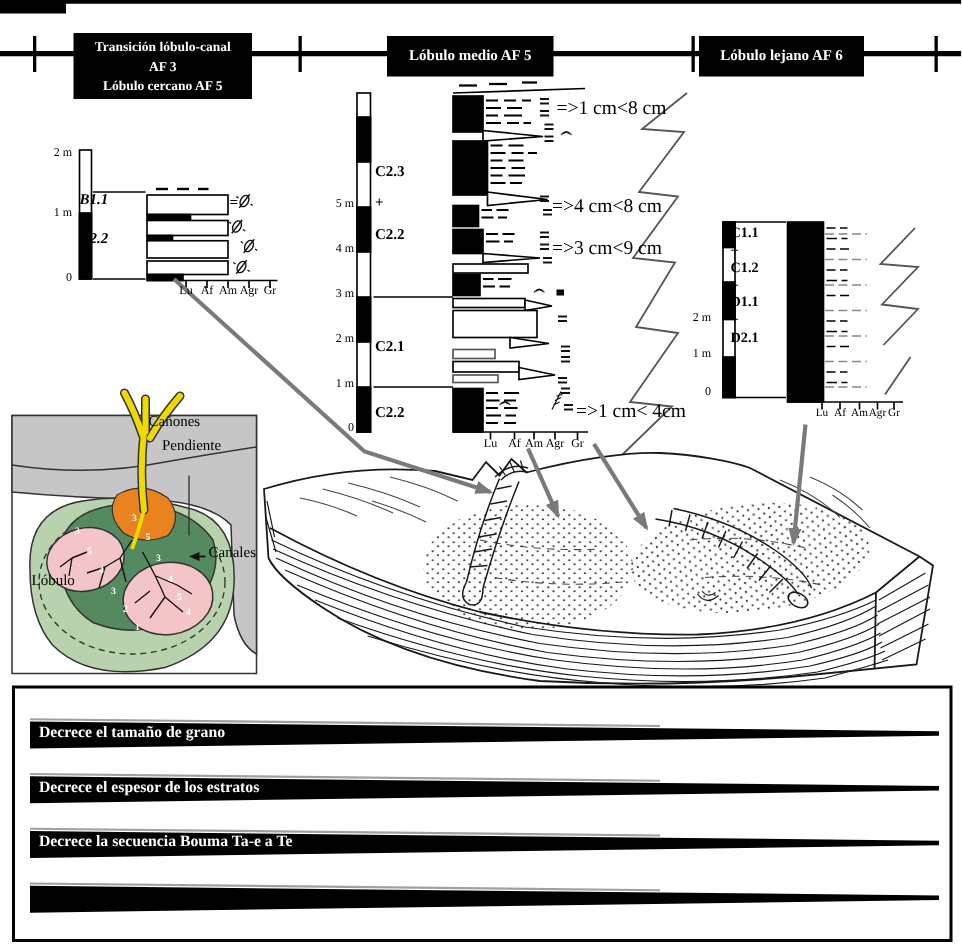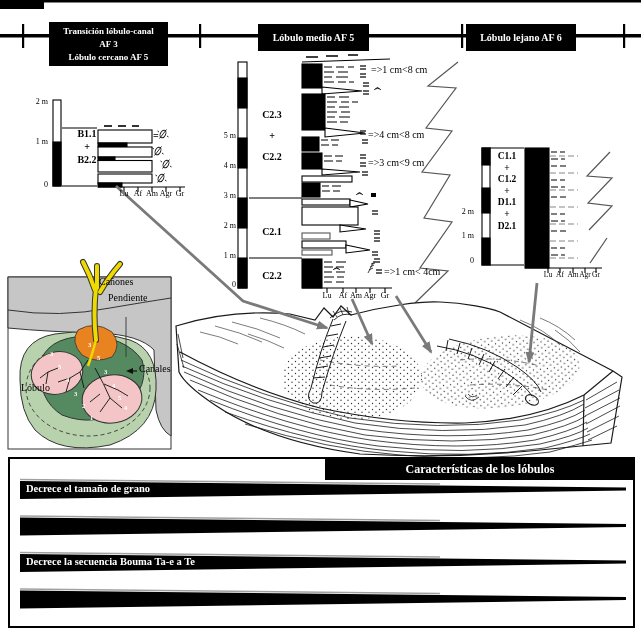--- a/index.html
+++ b/index.html
@@ -6,23 +6,23 @@
   #stage{position:relative;width:641px;height:630px;background:#fff;overflow:hidden;
          font-family:"Liberation Serif",serif;}
   #art{position:absolute;left:0;top:0;}
   .t{position:absolute;font-family:"Liberation Serif",serif;color:#000;white-space:nowrap;}
   .hdr{position:absolute;background:#000;color:#fff;display:flex;flex-direction:column;
        align-items:center;justify-content:center;text-align:center;font-weight:bold;}
   .hdr1{left:49px;top:22px;width:119px;height:44px;font-size:9px;line-height:13px;}
   .hdr2{left:258px;top:24px;width:111px;height:27px;font-size:10px;}
   .hdr3{left:466px;top:24px;width:110px;height:27px;font-size:10px;}
   .scale{font-size:8px;width:22px;text-align:right;}
-  .unitbox{text-align:center;font-weight:bold;}
+  .unitbox{text-align:left;font-weight:bold;}
   .ax{font-size:8px;width:20px;text-align:center;margin-left:-10px;}
-  .ann{font-size:10px;}
+  .ann{font-size:13px;}
   .maplab{font-weight:normal;font-size:10px;}
   .ttl{position:absolute;left:325px;top:459px;width:310px;height:21px;background:#000;color:#fff;
        font-weight:bold;font-size:12px;text-align:center;line-height:21px;}
   .trow{position:absolute;left:26px;color:#fff;font-weight:bold;font-size:10.5px;}
   .tborder{position:absolute;left:8px;top:457px;width:623px;height:167px;border:2.5px solid #000;}
 </style>
 </head>
 <body>
 
 <div id="stage">
@@ -315,21 +315,21 @@
 <div class="hdr hdr2">
   <div>Lóbulo medio AF 5</div>
 </div>
 <div class="hdr hdr3">
   <div>Lóbulo lejano AF 6</div>
 </div>
 
 <div class="t scale" style="left:26px;top:97px;">2 m</div>
 <div class="t scale" style="left:26px;top:137px;">1 m</div>
 <div class="t scale" style="left:26px;top:180px;">0</div>
-<div class="t unitbox" style="left:64px;top:127px;width:46px;font-size:10px;line-height:13px;">
+<div class="t unitbox" style="left:53px;top:127px;width:46px;font-size:10px;line-height:13px;font-style:italic;">
   <div>B1.1</div>
   <div>+</div>
   <div>B2.2</div>
 </div>
 <div class="t" style="left:153px;top:130px;font-size:10px;font-weight:bold;">=</div>
 <div class="t ax" style="left:124px;top:189px;">Lu</div>
 <div class="t ax" style="left:138px;top:189px;">Af</div>
 <div class="t ax" style="left:152px;top:189px;">Am</div>
 <div class="t ax" style="left:166px;top:189px;">Agr</div>
 <div class="t ax" style="left:180px;top:189px;">Gr</div>
@@ -374,17 +374,17 @@
 <div class="t ax" style="left:573px;top:270px;font-size:7.5px;">Am</div>
 <div class="t ax" style="left:585px;top:270px;font-size:7.5px;">Agr</div>
 <div class="t ax" style="left:596px;top:270px;font-size:7.5px;">Gr</div>
 
 <div class="t maplab" style="left:99px;top:276px;">Cañones</div>
 <div class="t maplab" style="left:108px;top:292px;">Pendiente</div>
 <div class="t maplab" style="left:139px;top:363px;">Canales</div>
 <div class="t maplab" style="left:21px;top:382px;">Lóbulo</div>
 
 <div class="tborder"></div>
-<div class="ttl">Características de los lóbulos</div>
 <div class="trow" style="top:483px;">Decrece el tamaño de grano</div>
+<div class="trow" style="top:519.5px;">Decrece el espesor de los estratos</div>
 <div class="trow" style="top:556px;text-align:center;">Decrece la secuencia Bouma Ta-e a Te</div>
 
 </div>
 
 </body></html>

